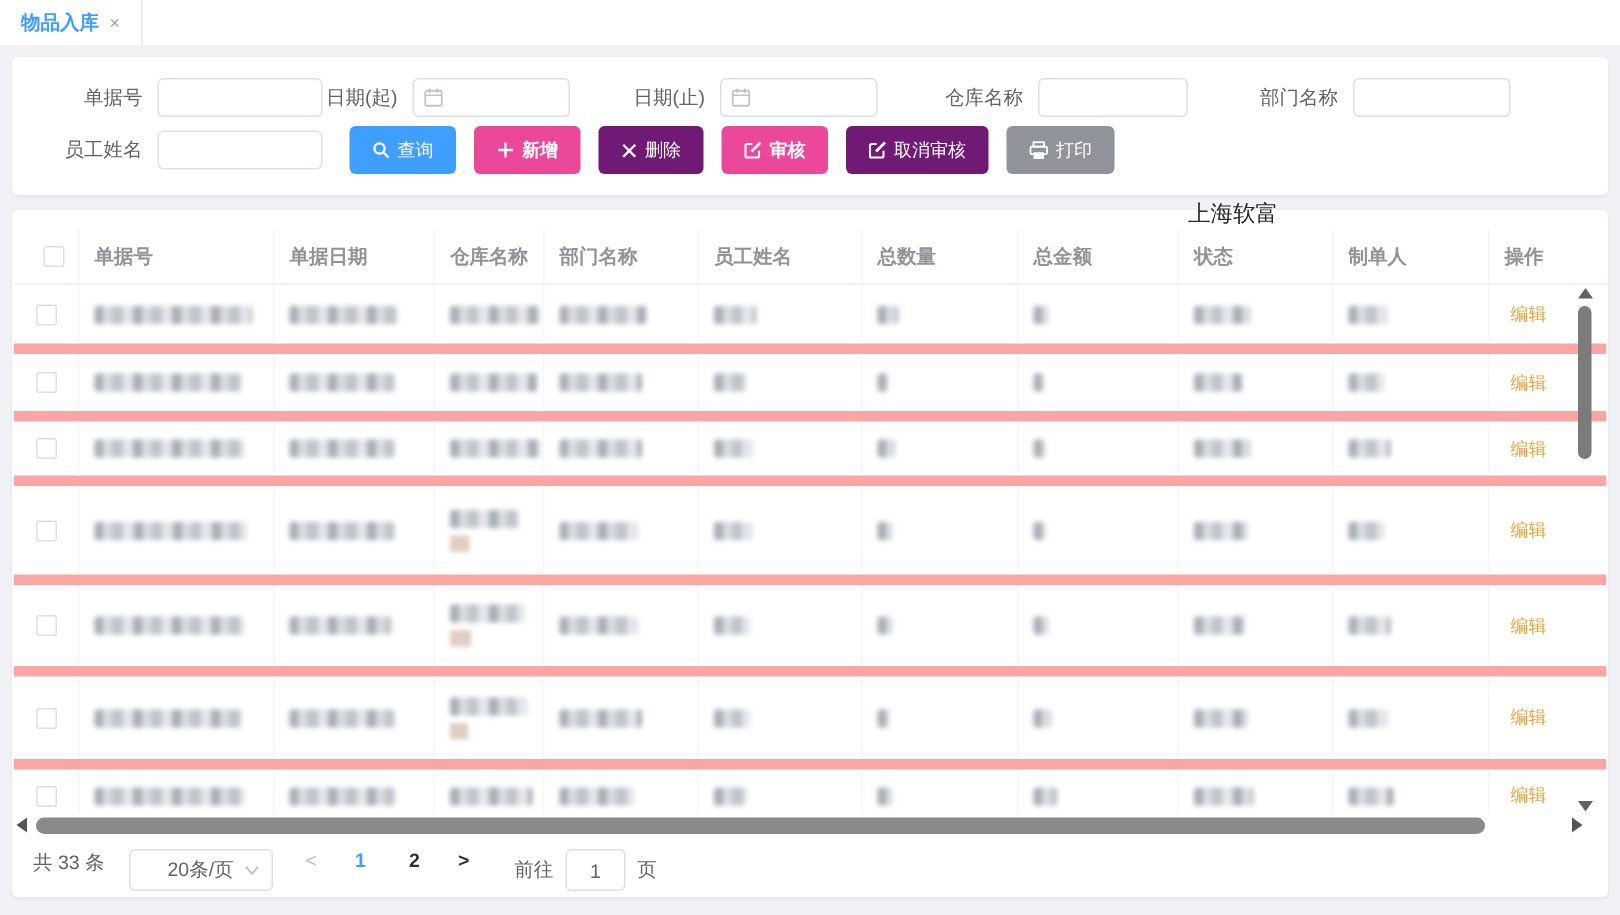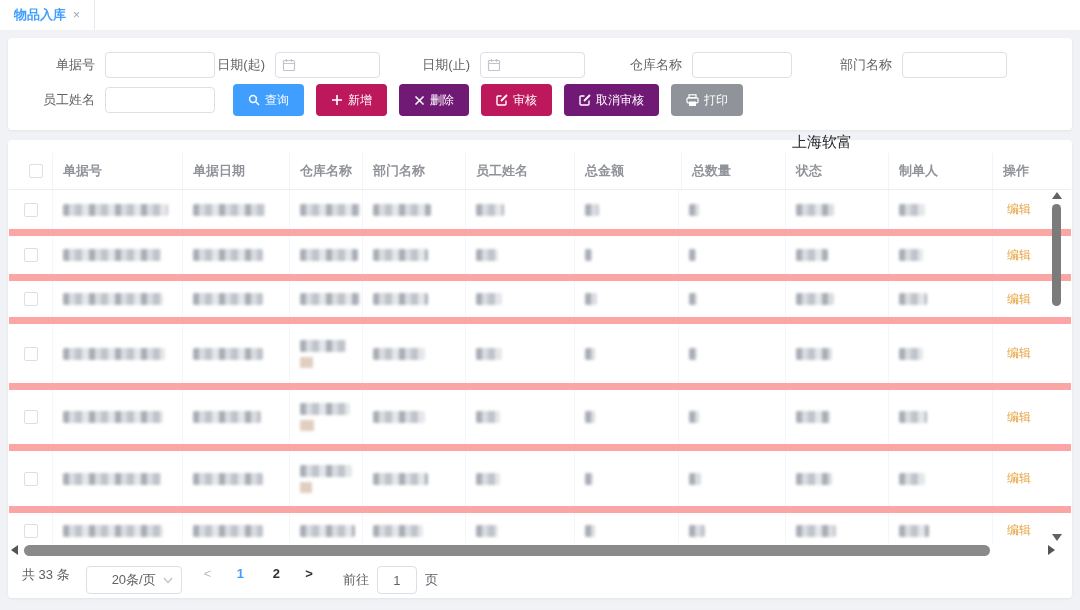--- a/index.html
+++ b/index.html
@@ -26,21 +26,21 @@
   .w97 { width:97px; } .w60 { width:60px; } .w70 { width:70px; }
   .finput { height:26px; width:110px; border:1px solid #dcdfe6; border-radius:4px; background:#fff; padding:0 8px; font-size:13px; color:#606266; outline:none; }
   .datewrap { position:relative; }
   .datewrap .finput { width:105px; padding-left:26px; }
   .cal-ico { position:absolute; left:7px; top:6px; }
   .ml38 { } .ml40 { margin-left:40px; } .ml37 { margin-left:37px; }
   
   .btns { display:flex; align-items:center; gap:12px; margin-left:18px; }
   .btn { display:inline-flex; align-items:center; gap:5px; height:30px; padding:16px 15px; border:none; border-radius:4px; color:#fff; font-size:12px; cursor:pointer; white-space:nowrap; }
   .btn-blue { background:#409EFF; }
-  .btn-green { background:#be185d; }
+  .btn-green { background:#ec4899;font-weight:bold; }
   .btn-red { background:#701a75; }
   .btn-gray { background:#909399; }
   
   .thead { display:flex; height:37px; border-bottom:1px solid #ebeef5; margin:0 1px; }
   .th { display:flex; align-items:center; padding-left:10px; font-size:13px; font-weight:600; color:#909399; border-right:1px solid #f3f4f8; }
   .tbody { position:relative; height:353px; overflow:hidden; margin:0 1px; }
   .tr { display:flex; border-bottom:7px solid #fca5a5; }
   .td { display:flex; align-items:center; border-right:1px solid #f5f6fa; }
   .cb { width:44px; justify-content:center; }
   .c0{width:130px}.c1{width:107px}.c2{width:73px}.c3{width:103px}.c4{width:109px}
@@ -169,22 +169,22 @@
 <div class="panel table-panel">
   <div class="thead">
     <div class="th cb">
         <span class="ckb"></span>
       </div>
     <div class="th c0">单据号</div>
     <div class="th c1">单据日期</div>
     <div class="th c2">仓库名称</div>
     <div class="th c3">部门名称</div>
     <div class="th c4">员工姓名</div>
+    <div class="th c5">总数量</div>
     <div class="th c6">总金额</div>
-    <div class="th c5">总数量</div>
     <div class="th c7">状态</div>
     <div class="th c8">制单人</div>
     <div class="th ce">操作</div>
   </div>
 
   <div class="tbody">
       <div class="tr" style="height: 46px;">
         <div class="td cb">
           <span class="ckb"></span>
         </div>

